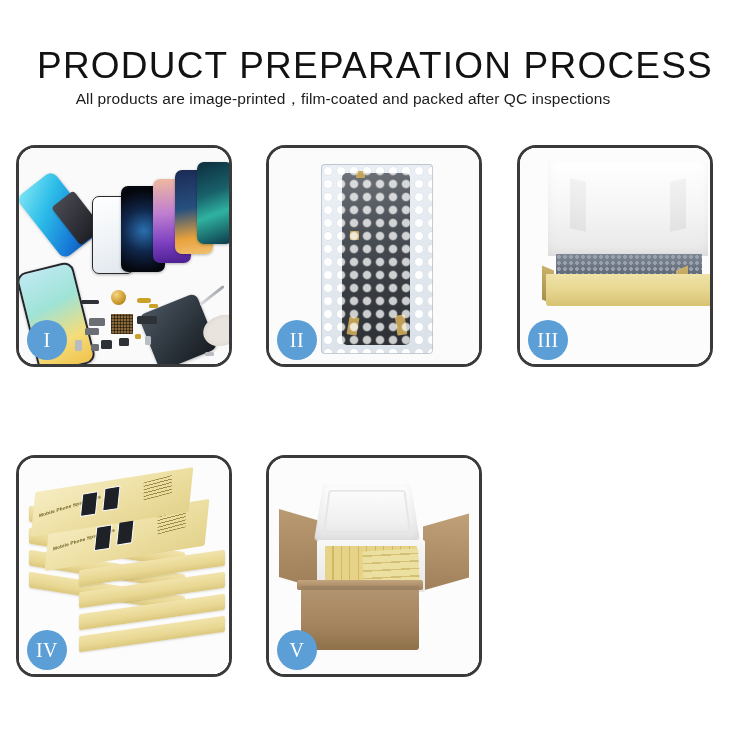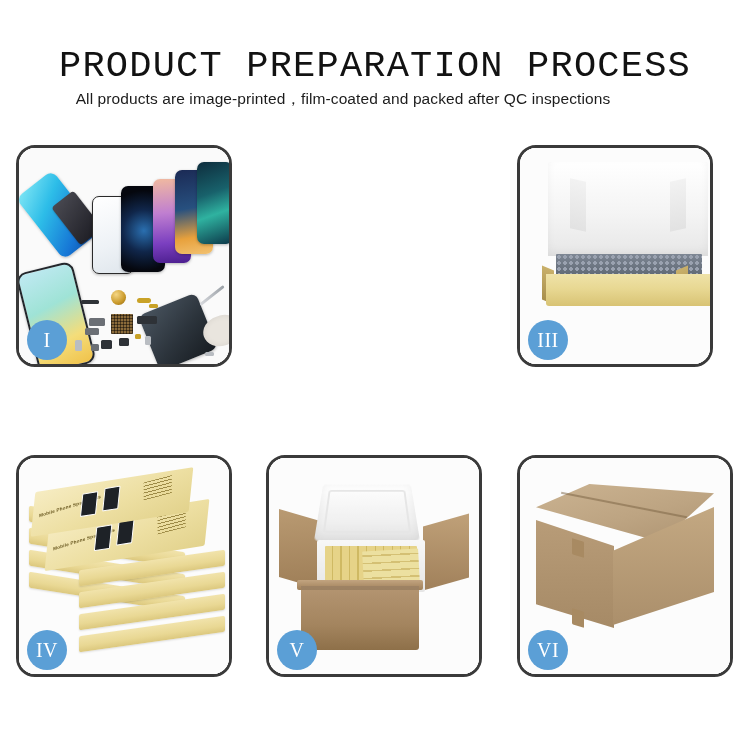--- a/index.html
+++ b/index.html
@@ -23,21 +23,21 @@
   .header {
     position: absolute;
     top: 0; left: 0;
     width: 750px;
     text-align: center;
   }
 
   .title {
     position: absolute;
     top: 44px; left: 0; width: 750px;
-    font-family: Liberation Mono, monospace;
+    font-family: Liberation Sans, sans-serif;
     font-size: 37px;
     font-weight: 400;
     letter-spacing: 1.2px;
     color: #121212;
     line-height: 44px;
     white-space: nowrap;
   }
 
   .subtitle {
     position: absolute;
@@ -433,20 +433,35 @@
         <div class="chip silver" style="left:126px;top:188px;width:6px;height:9px;"></div>
         <div class="chip gold" style="left:116px;top:186px;width:6px;height:5px;"></div>
         <div class="tool" style="left:178px;top:146px;"></div>
         <div class="hand" style="left:184px;top:168px;"></div>
         <div class="chip silver" style="left:186px;top:204px;width:9px;height:4px;"></div>
       </div>
     </div>
     <div class="badge">I</div>
   </div>
 
+  <div class="panel p2">
+    <div class="panel-inner">
+      <div class="scene2">
+        <div class="bubblebag">
+          <div class="wrapped-screen"></div>
+          <div class="tape" style="left:34px;top:6px;width:9px;height:7px;"></div>
+          <div class="tape" style="left:28px;top:66px;width:9px;height:9px;"></div>
+          <div class="tape" style="left:26px;top:152px;width:10px;height:18px;transform:rotate(10deg);"></div>
+          <div class="tape" style="left:74px;top:150px;width:10px;height:20px;transform:rotate(-8deg);"></div>
+          <div class="bub-overlay"></div>
+        </div>
+      </div>
+    </div>
+    <div class="badge">II</div>
+  </div>
 
   <div class="panel p3">
     <div class="panel-inner">
       <div class="scene3">
         <div class="lid3">
           <div class="lid3-flapL"></div>
           <div class="lid3-flapR"></div>
         </div>
         <div class="box3-inner"></div>
         <div class="box3-sideL"></div>
@@ -500,27 +515,14 @@
           <div class="yelstack"></div>
           <div class="yelstack2"></div>
         </div>
         <div class="carton5-rim"></div>
         <div class="carton5"></div>
       </div>
     </div>
     <div class="badge">V</div>
   </div>
 
-  <div class="panel p6">
-    <div class="panel-inner">
-      <div class="scene6">
-        <div class="c6-top"></div>
-        <div class="c6-left"></div>
-        <div class="c6-right"></div>
-        <div class="c6-seam" style="left:40px;top:46px;width:128px;height:2px;transform:rotate(11deg);"></div>
-        <div class="c6-tape" style="left:52px;top:82px;width:12px;height:16px;transform:skewY(18deg);"></div>
-        <div class="c6-tape" style="left:52px;top:152px;width:12px;height:16px;transform:skewY(18deg);"></div>
-      </div>
-    </div>
-    <div class="badge">VI</div>
-  </div>
 
 </div>
 
 </body></html>

